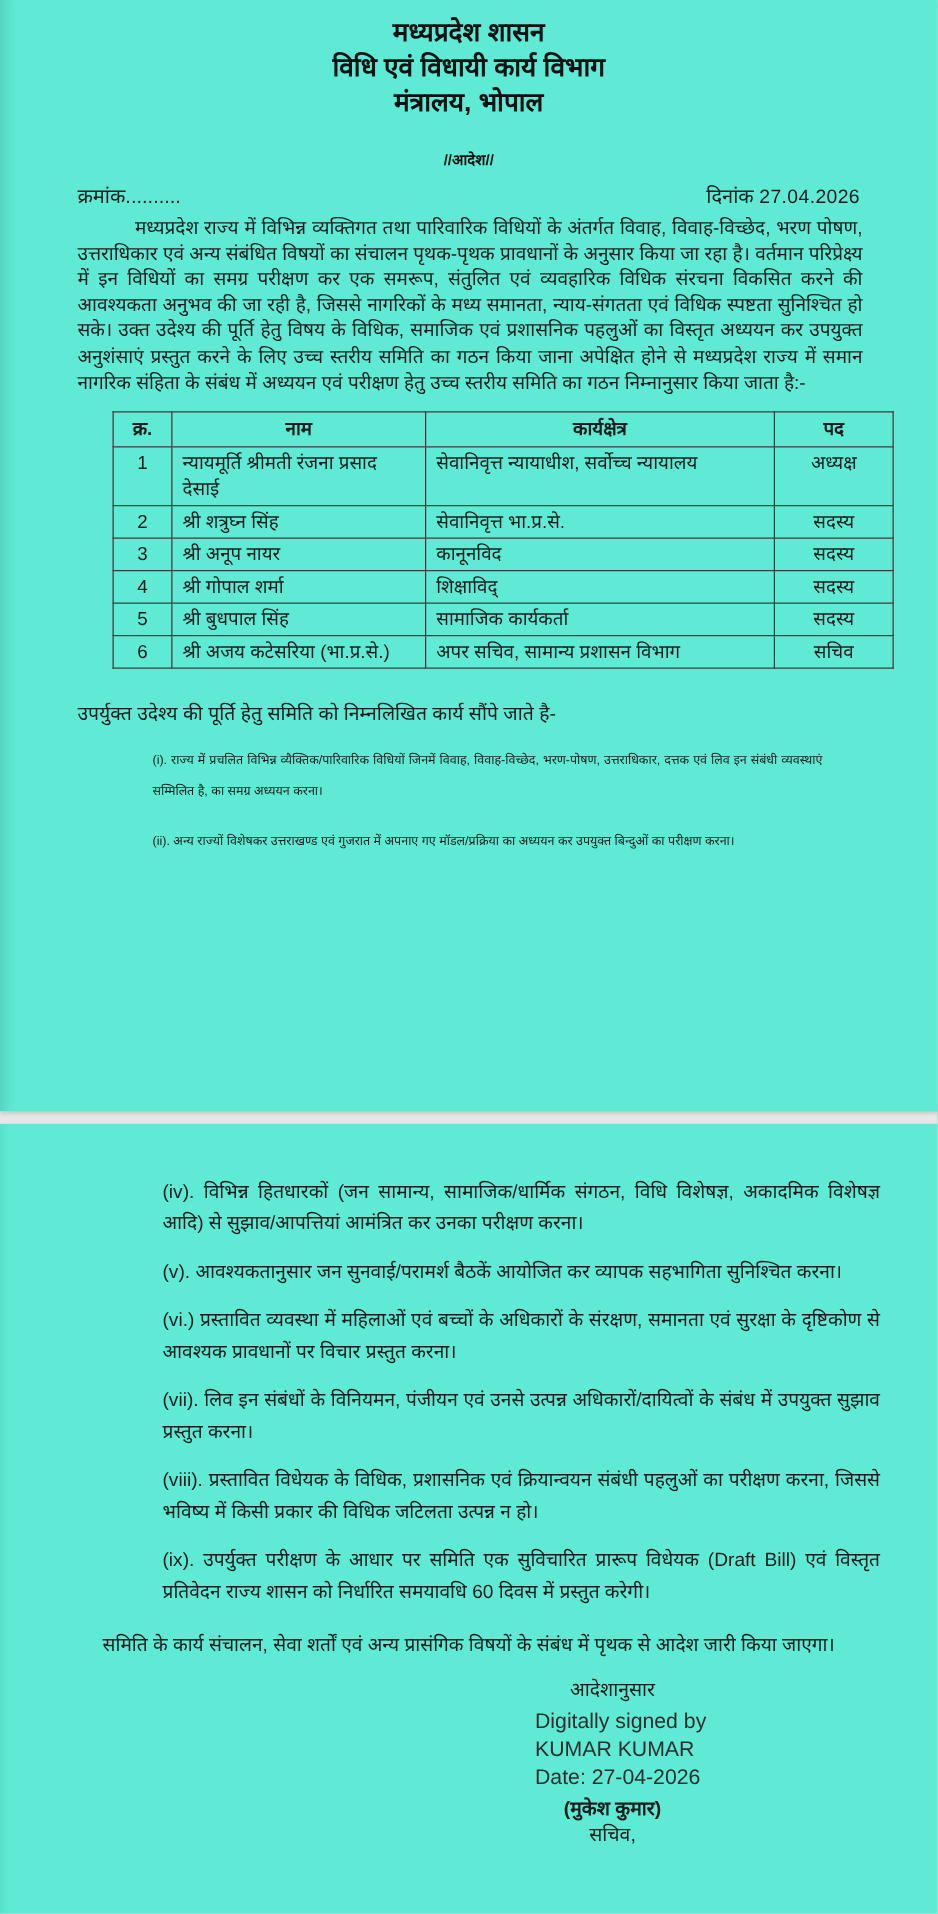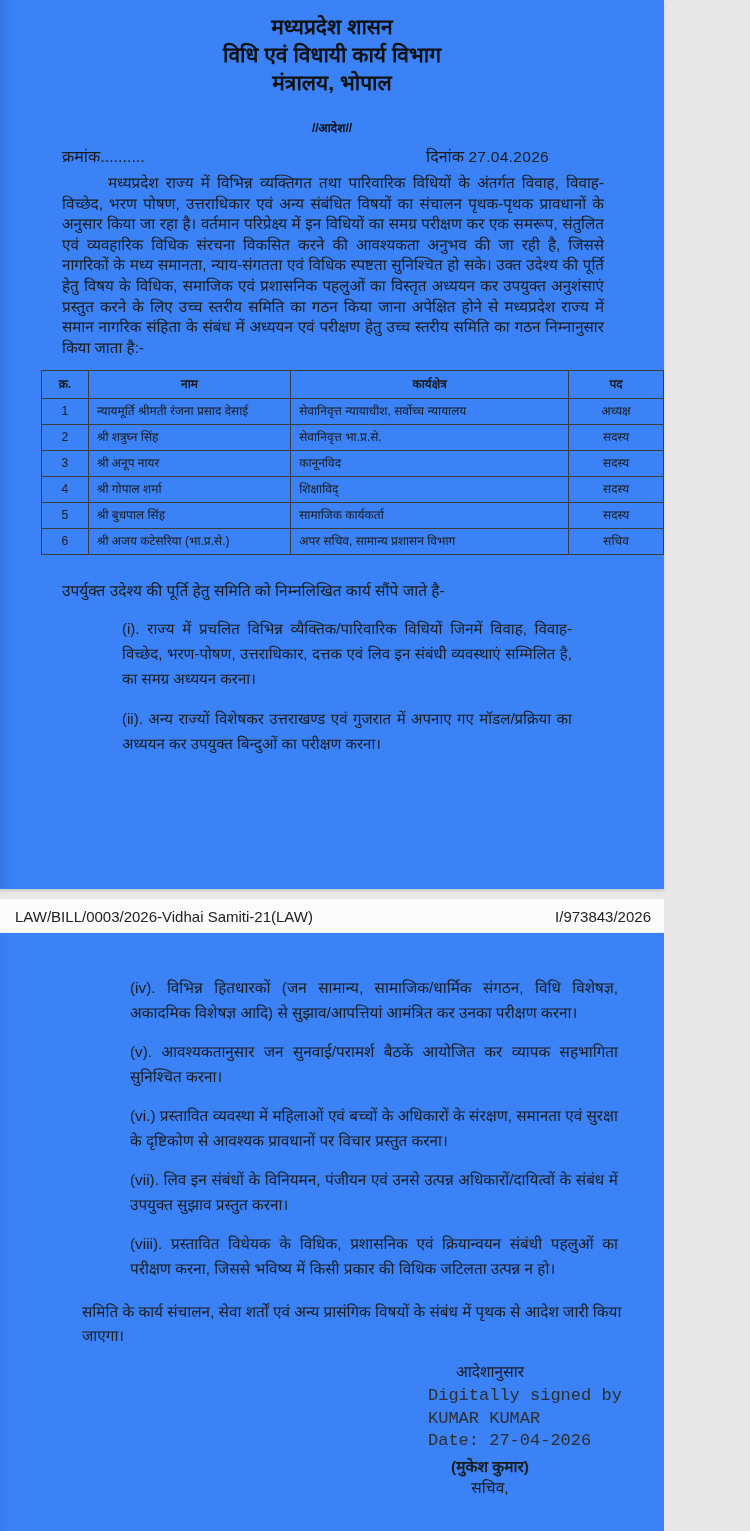--- a/index.html
+++ b/index.html
@@ -4,58 +4,58 @@
 <style>
   html,body{margin:0;padding:0;}
   body{
     width:750px;height:1531px;
     background:#e7e7e7;
     font-family:"Liberation Sans",sans-serif;
     color:#1c1c1c;
     -webkit-font-smoothing:antialiased;
   }
   .canvas{position:relative;width:750px;height:1531px;overflow:hidden;}
-  .page{position:absolute;left:0;width:664px;background:#3b82f6;}
+  .page{position:absolute;left:0;width:750px;background:#5eead4;}
   .page-1{
     top:0;height:889px;
     box-shadow:inset 14px 0 10px -9px rgba(0,0,0,0.10), 0 2px 3px rgba(0,0,0,0.12);
   }
   .page-2{
     top:899px;height:632px;
     box-shadow:inset 10px 0 8px -8px rgba(0,0,0,0.06);
   }
   .doc-header{padding-top:13px;text-align:center;font-weight:bold;font-size:21px;line-height:28px;color:#111;}
   .order-title{text-align:center;font-weight:bold;font-size:12px;margin-top:22px;color:#111;}
-  .ref-row{display:flex;justify-content:space-between;margin:9px 115px 0 62px;font-size:16px;}
+  .ref-row{display:flex;justify-content:space-between;margin:9px 62px 0 62px;font-size:16px;}
   .date-wrap{white-space:nowrap;}
   .date-num{font-family:Liberation Sans, sans-serif;font-size:15.5px;letter-spacing:0.3px;}
   .intro{margin:6px 60px 0 62px;text-align:justify;text-indent:46px;font-size:15.2px;line-height:20.6px;}
-  .committee-table{border-collapse:collapse;margin:12px 0 0 41px;font-size:12px;}
+  .committee-table{border-collapse:collapse;margin:12px 0 0 90px;font-size:15px;}
   .committee-table th,.committee-table td{
     border:1px solid #3c3c3c;padding:2px 8px;vertical-align:top;line-height:21px;
   }
   .committee-table th{font-weight:bold;text-align:center;padding:3px 6px;}
   .col-sn{width:30px;text-align:center;}
   .col-name{width:186px;}
   .col-field{width:262px;}
   .col-post{width:78px;text-align:center;}
   .tasks-intro{margin:24px 62px 0 62px;font-size:15.5px;}
-  .task{margin:15px 92px 0 122px;text-align:justify;font-size:15px;line-height:25px;}
+  .task{margin:15px 92px 0 122px;text-align:justify;font-size:10px;line-height:25px;}
   .p2-header{
     display:flex;justify-content:space-between;align-items:flex-start;
     padding:9px 13px 7px 15px;font-size:15px;color:#222;
     border-bottom:1px solid #f0f0f0;background:#fbfbfb;
   }
   .task2{margin:14px 46px 0 130px;text-align:justify;font-size:15.3px;line-height:25px;}
   .task2.first{margin-top:42px;}
   .closing{margin:19px 36px 0 82px;font-size:15.3px;line-height:24px;}
   .sig{margin:13px 0 0 280px;width:420px;text-align:center;font-size:15.5px;line-height:21px;}
   .sig .digital{
     text-align:left;margin:3px 0 2px 148px;
-    font-family:Liberation Mono, monospace;font-size:17px;line-height:22.5px;color:#2e2e2e;
+    font-family:Liberation Sans, sans-serif;font-size:17px;line-height:22.5px;color:#2e2e2e;
   }
   .sig-name{font-weight:bold;margin-top:3px;}
 </style>
 </head>
 <body>
 
 <div class="canvas">
 
   <div class="page page-1">
 
@@ -128,30 +128,27 @@
 
     <p class="tasks-intro">उपर्युक्त उदेश्य की पूर्ति हेतु समिति को निम्नलिखित कार्य सौंपे जाते है-</p>
 
     <p class="task">(i). राज्य में प्रचलित विभिन्न व्यैक्तिक/पारिवारिक विधियों जिनमें विवाह, विवाह-विच्छेद, भरण-पोषण, उत्तराधिकार, दत्तक एवं लिव इन संबंधी व्यवस्थाएं सम्मिलित है, का समग्र अध्ययन करना।</p>
     <p class="task">(ii). अन्य राज्यों विशेषकर उत्तराखण्ड एवं गुजरात में अपनाए गए मॉडल/प्रक्रिया का अध्ययन कर उपयुक्त बिन्दुओं का परीक्षण करना।</p>
 
   </div>
 
   <div class="page page-2">
 
-    <div class="p2-header">
-      <span>LAW/BILL/0003/2026-Vidhai Samiti-21(LAW)</span>
-      <span>I/973843/2026</span>
-    </div>
 
     <p class="task2 first">(iv). विभिन्न हितधारकों (जन सामान्य, सामाजिक/धार्मिक संगठन, विधि विशेषज्ञ, अकादमिक विशेषज्ञ आदि) से सुझाव/आपत्तियां आमंत्रित कर उनका परीक्षण करना।</p>
     <p class="task2">(v). आवश्यकतानुसार जन सुनवाई/परामर्श बैठकें आयोजित कर व्यापक सहभागिता सुनिश्चित करना।</p>
     <p class="task2">(vi.) प्रस्तावित व्यवस्था में महिलाओं एवं बच्चों के अधिकारों के संरक्षण, समानता एवं सुरक्षा के दृष्टिकोण से आवश्यक प्रावधानों पर विचार प्रस्तुत करना।</p>
     <p class="task2">(vii). लिव इन संबंधों के विनियमन, पंजीयन एवं उनसे उत्पन्न अधिकारों/दायित्वों के संबंध में उपयुक्त सुझाव प्रस्तुत करना।</p>
     <p class="task2">(viii). प्रस्तावित विधेयक के विधिक, प्रशासनिक एवं क्रियान्वयन संबंधी पहलुओं का परीक्षण करना, जिससे भविष्य में किसी प्रकार की विधिक जटिलता उत्पन्न न हो।</p>
+    <p class="task2">(ix). उपर्युक्त परीक्षण के आधार पर समिति एक सुविचारित प्रारूप विधेयक (Draft Bill) एवं विस्तृत प्रतिवेदन राज्य शासन को निर्धारित समयावधि 60 दिवस में प्रस्तुत करेगी।</p>
 
     <p class="closing">समिति के कार्य संचालन, सेवा शर्तों एवं अन्य प्रासंगिक विषयों के संबंध में पृथक से आदेश जारी किया जाएगा।</p>
 
     <div class="sig">
       <div>आदेशानुसार</div>
       <div class="digital">
         <div>Digitally signed by</div>
         <div>KUMAR KUMAR</div>
         <div>Date: 27-04-2026</div>
       </div>

